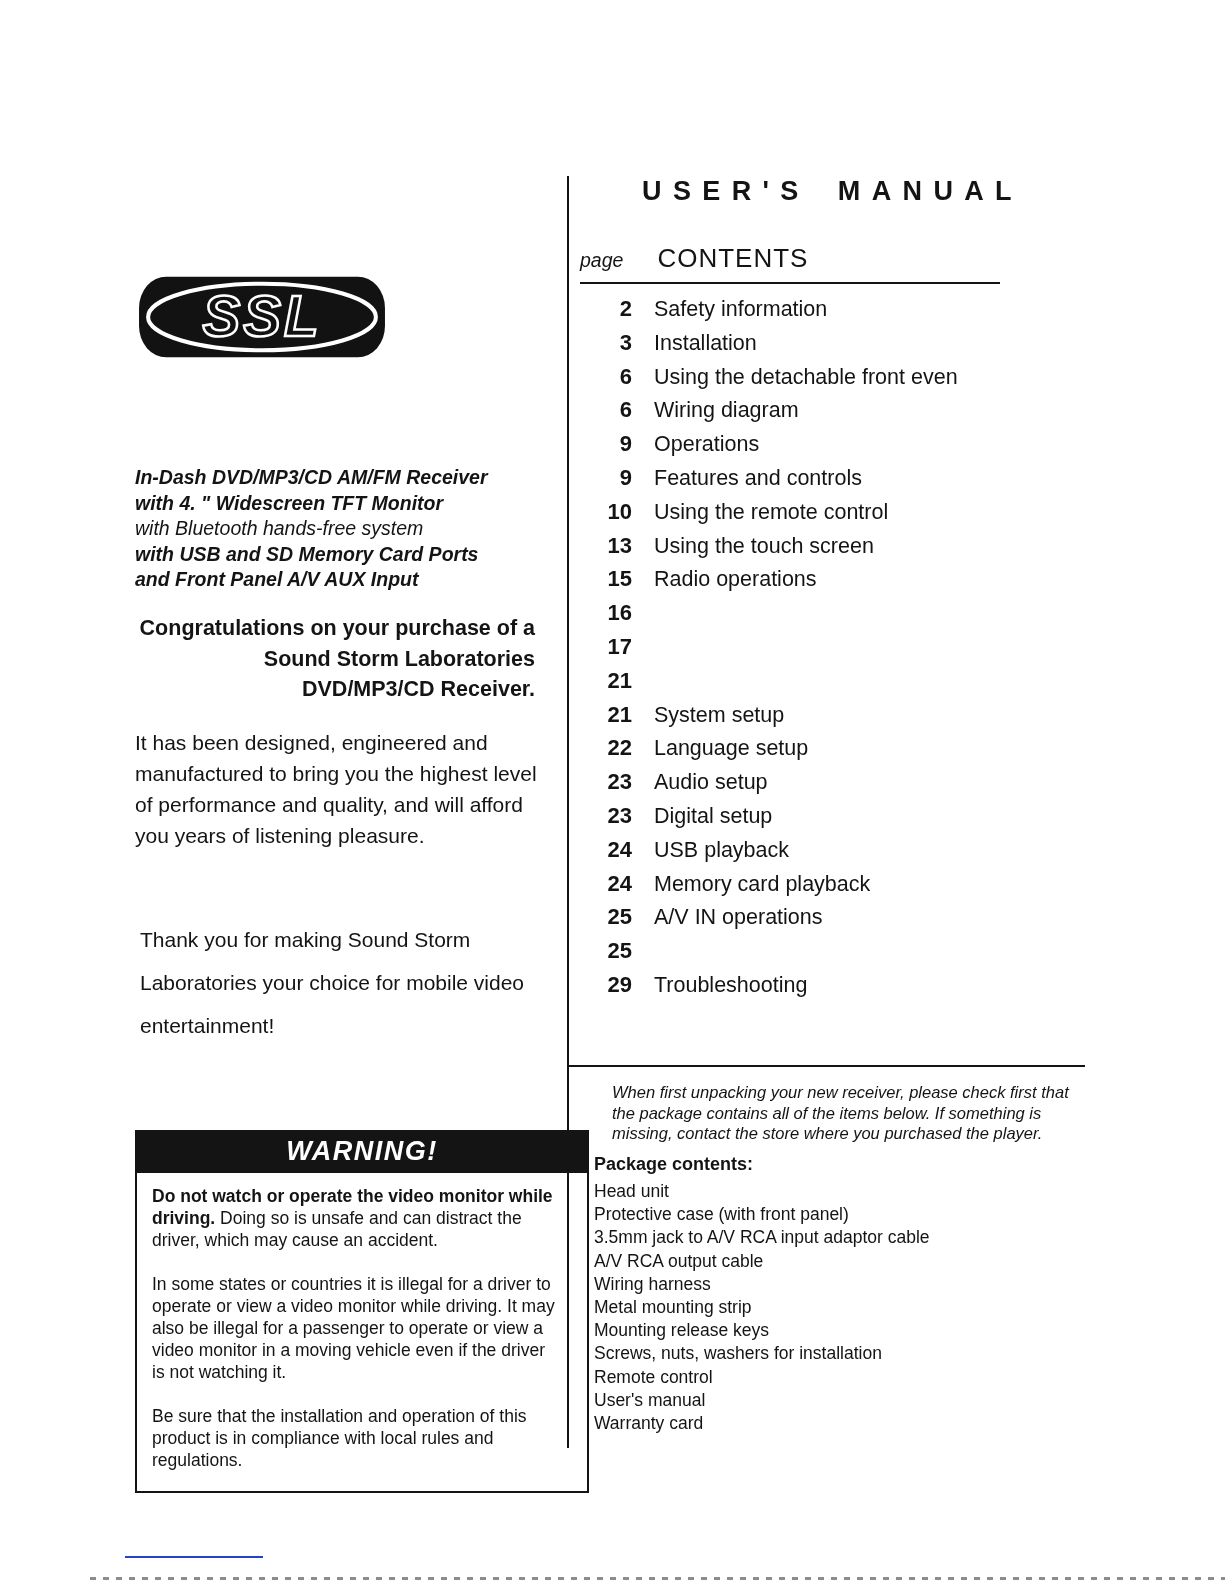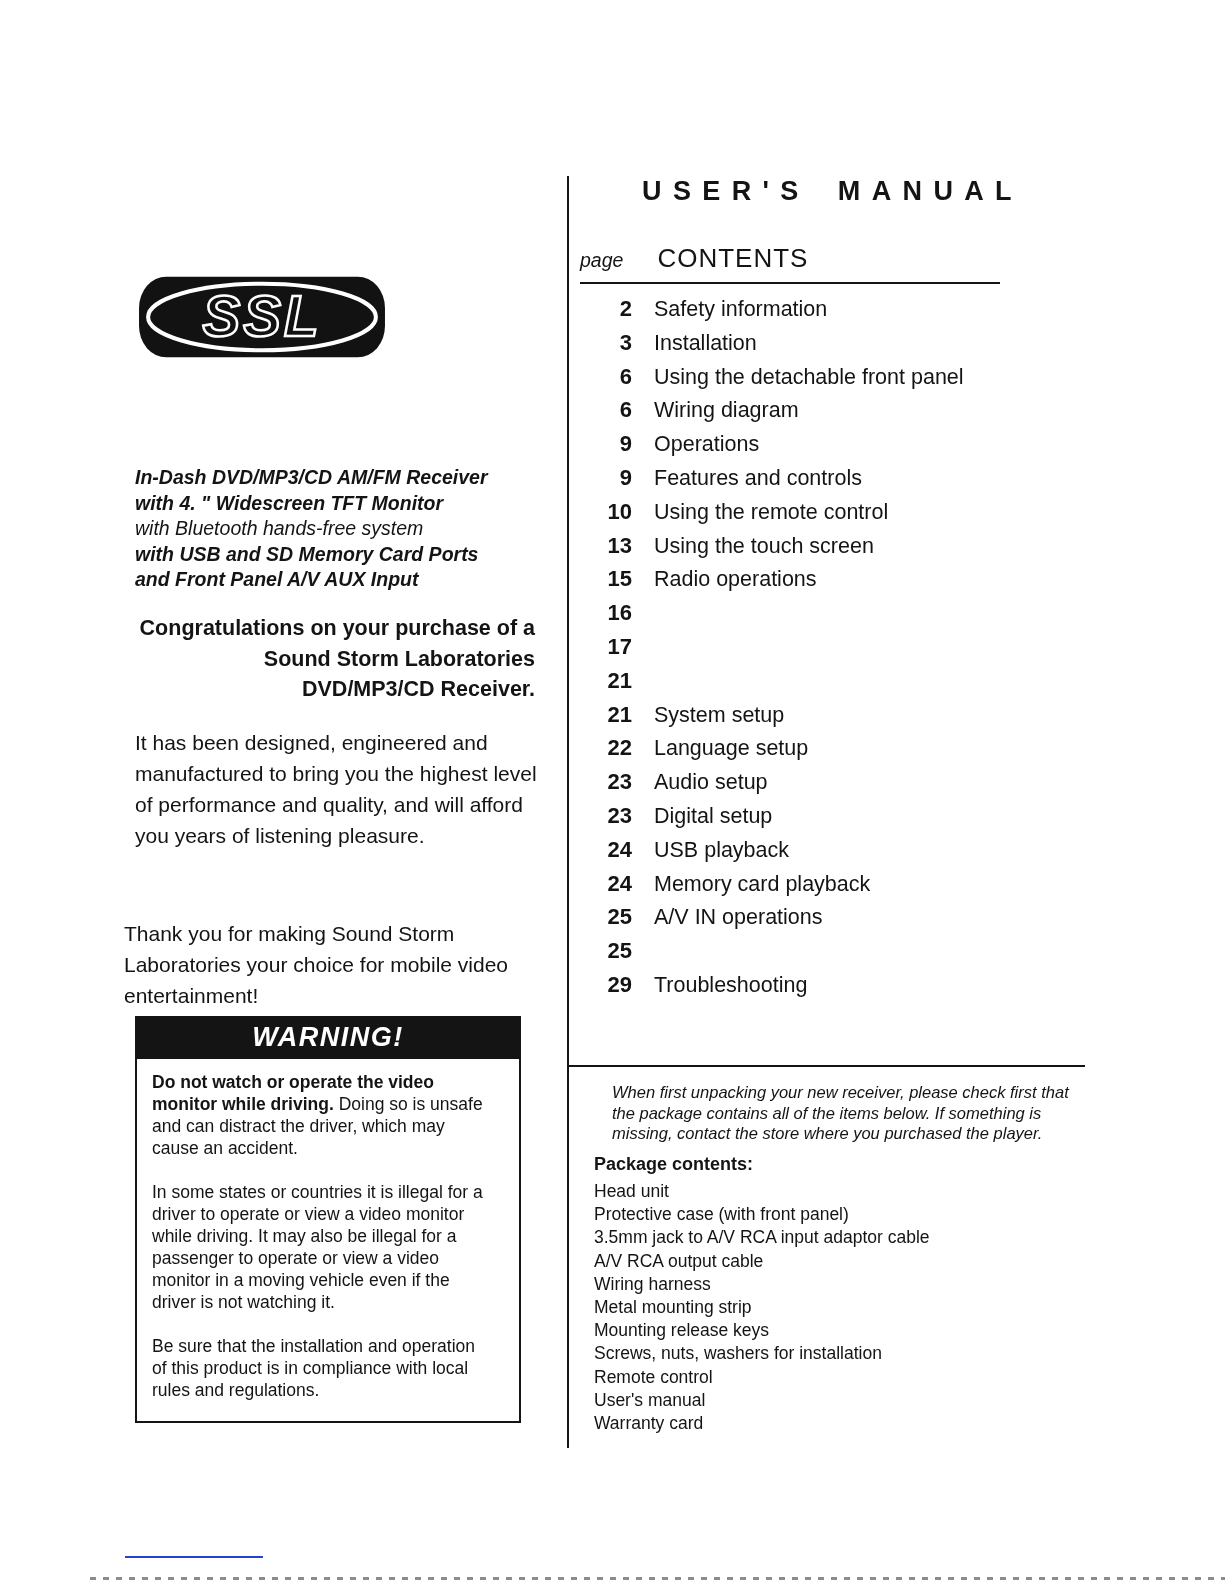--- a/index.html
+++ b/index.html
@@ -27,26 +27,26 @@
   .congrats {
     position:absolute; left:135px; top:613px; width:400px;
     font-weight:bold; font-size:21.5px; line-height:30.5px;text-align:right;
   }
 
   .para1 {
     position:absolute; left:135px; top:727px; width:408px;
     font-size:21px; line-height:31px;
   }
   .para2 {
-    position:absolute; left:124px; top:918px; width:408px;
-    font-size:21px; line-height:31px;
+    position:absolute; left:140px; top:918px; width:408px;
+    font-size:21px; line-height:43px;
   }
 
   .warning-box {
-    position:absolute; left:135px; top:1016px; width:386px;
+    position:absolute; left:135px; top:1130px; width:454px;
     border:2.5px solid #141414; box-sizing:border-box; background:#fff;
   }
   .warning-header {
     background:#141414; color:#ffffff; text-align:center;
     font-weight:bold; font-style:italic; font-size:27px;
     letter-spacing:1.5px; padding:4px 0 6px 0;
   }
   .warning-body { padding:12px 32px 16px 15px; font-size:17.5px; line-height:22px; }
   .warning-body p { margin:0 0 22px 0; }
   .warning-body p:last-child { margin-bottom:4px; }
@@ -155,21 +155,21 @@
     <div class="toc-row">
         <span class="toc-num">2</span>
         <span class="toc-label">Safety information</span>
       </div>
     <div class="toc-row">
         <span class="toc-num">3</span>
         <span class="toc-label">Installation</span>
       </div>
     <div class="toc-row">
         <span class="toc-num">6</span>
-        <span class="toc-label">Using the detachable front panel</span>
+        <span class="toc-label">Using the detachable front even</span>
       </div>
     <div class="toc-row">
         <span class="toc-num">6</span>
         <span class="toc-label">Wiring diagram</span>
       </div>
     <div class="toc-row">
         <span class="toc-num">9</span>
         <span class="toc-label">Operations</span>
       </div>
     <div class="toc-row">

